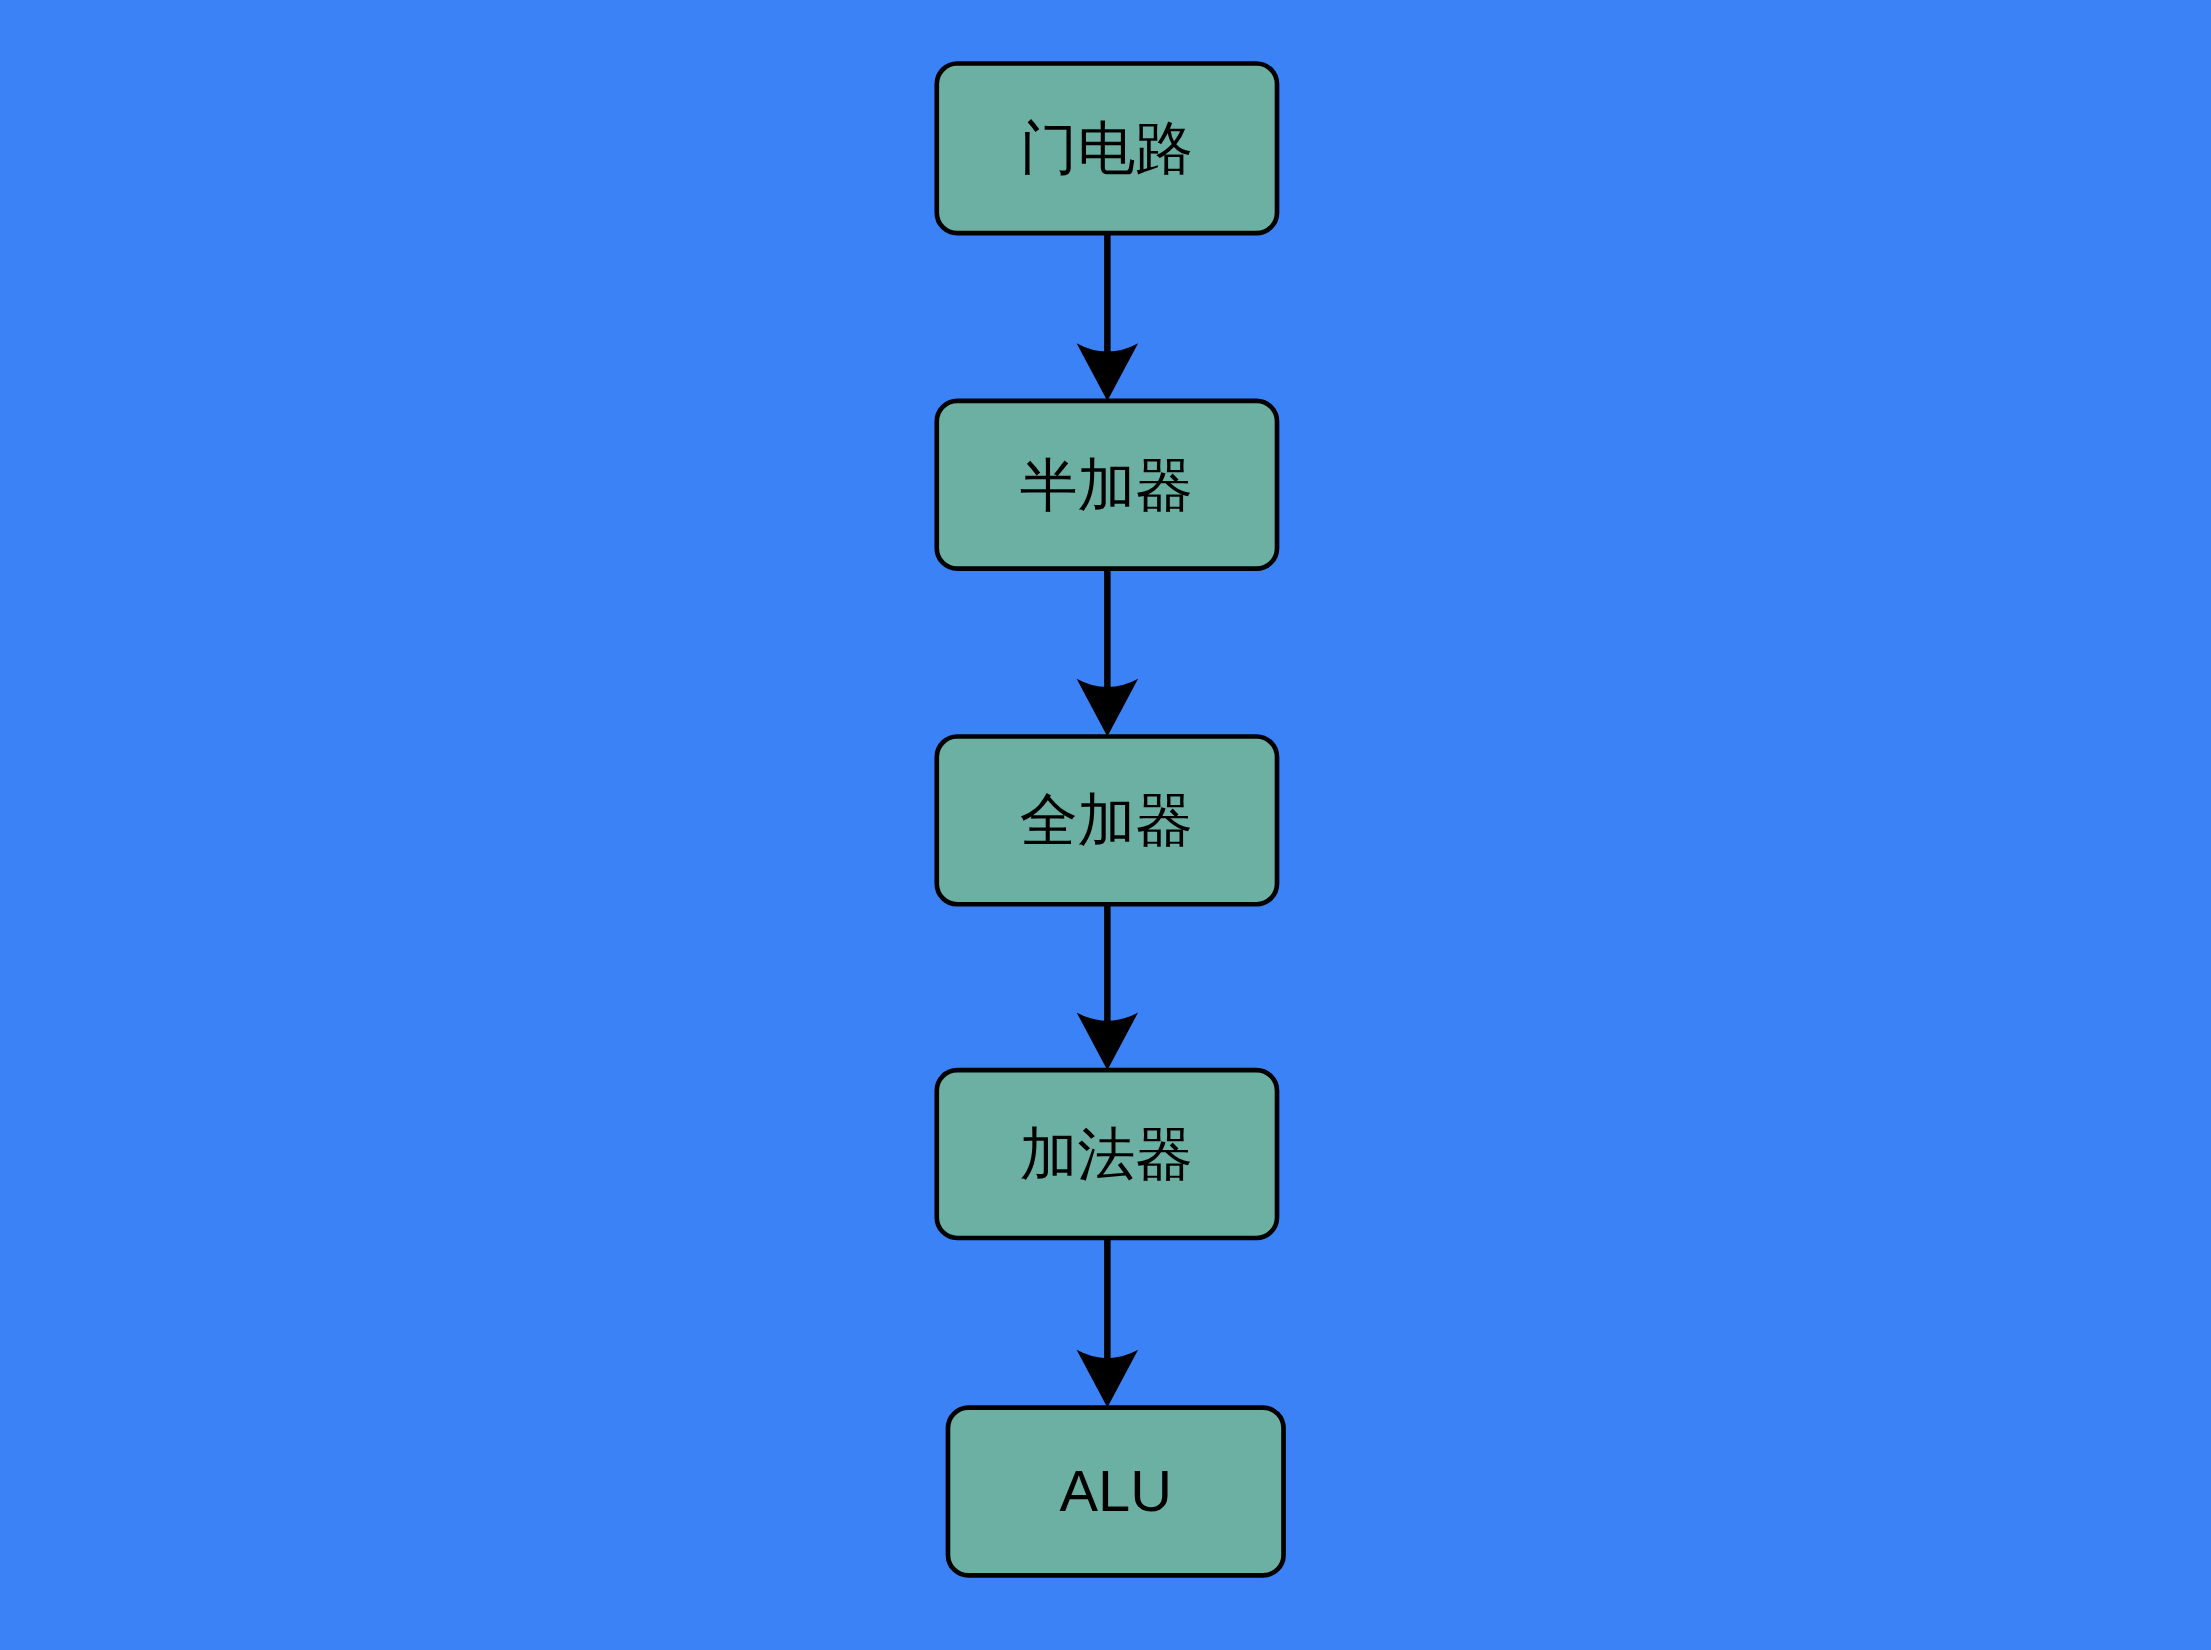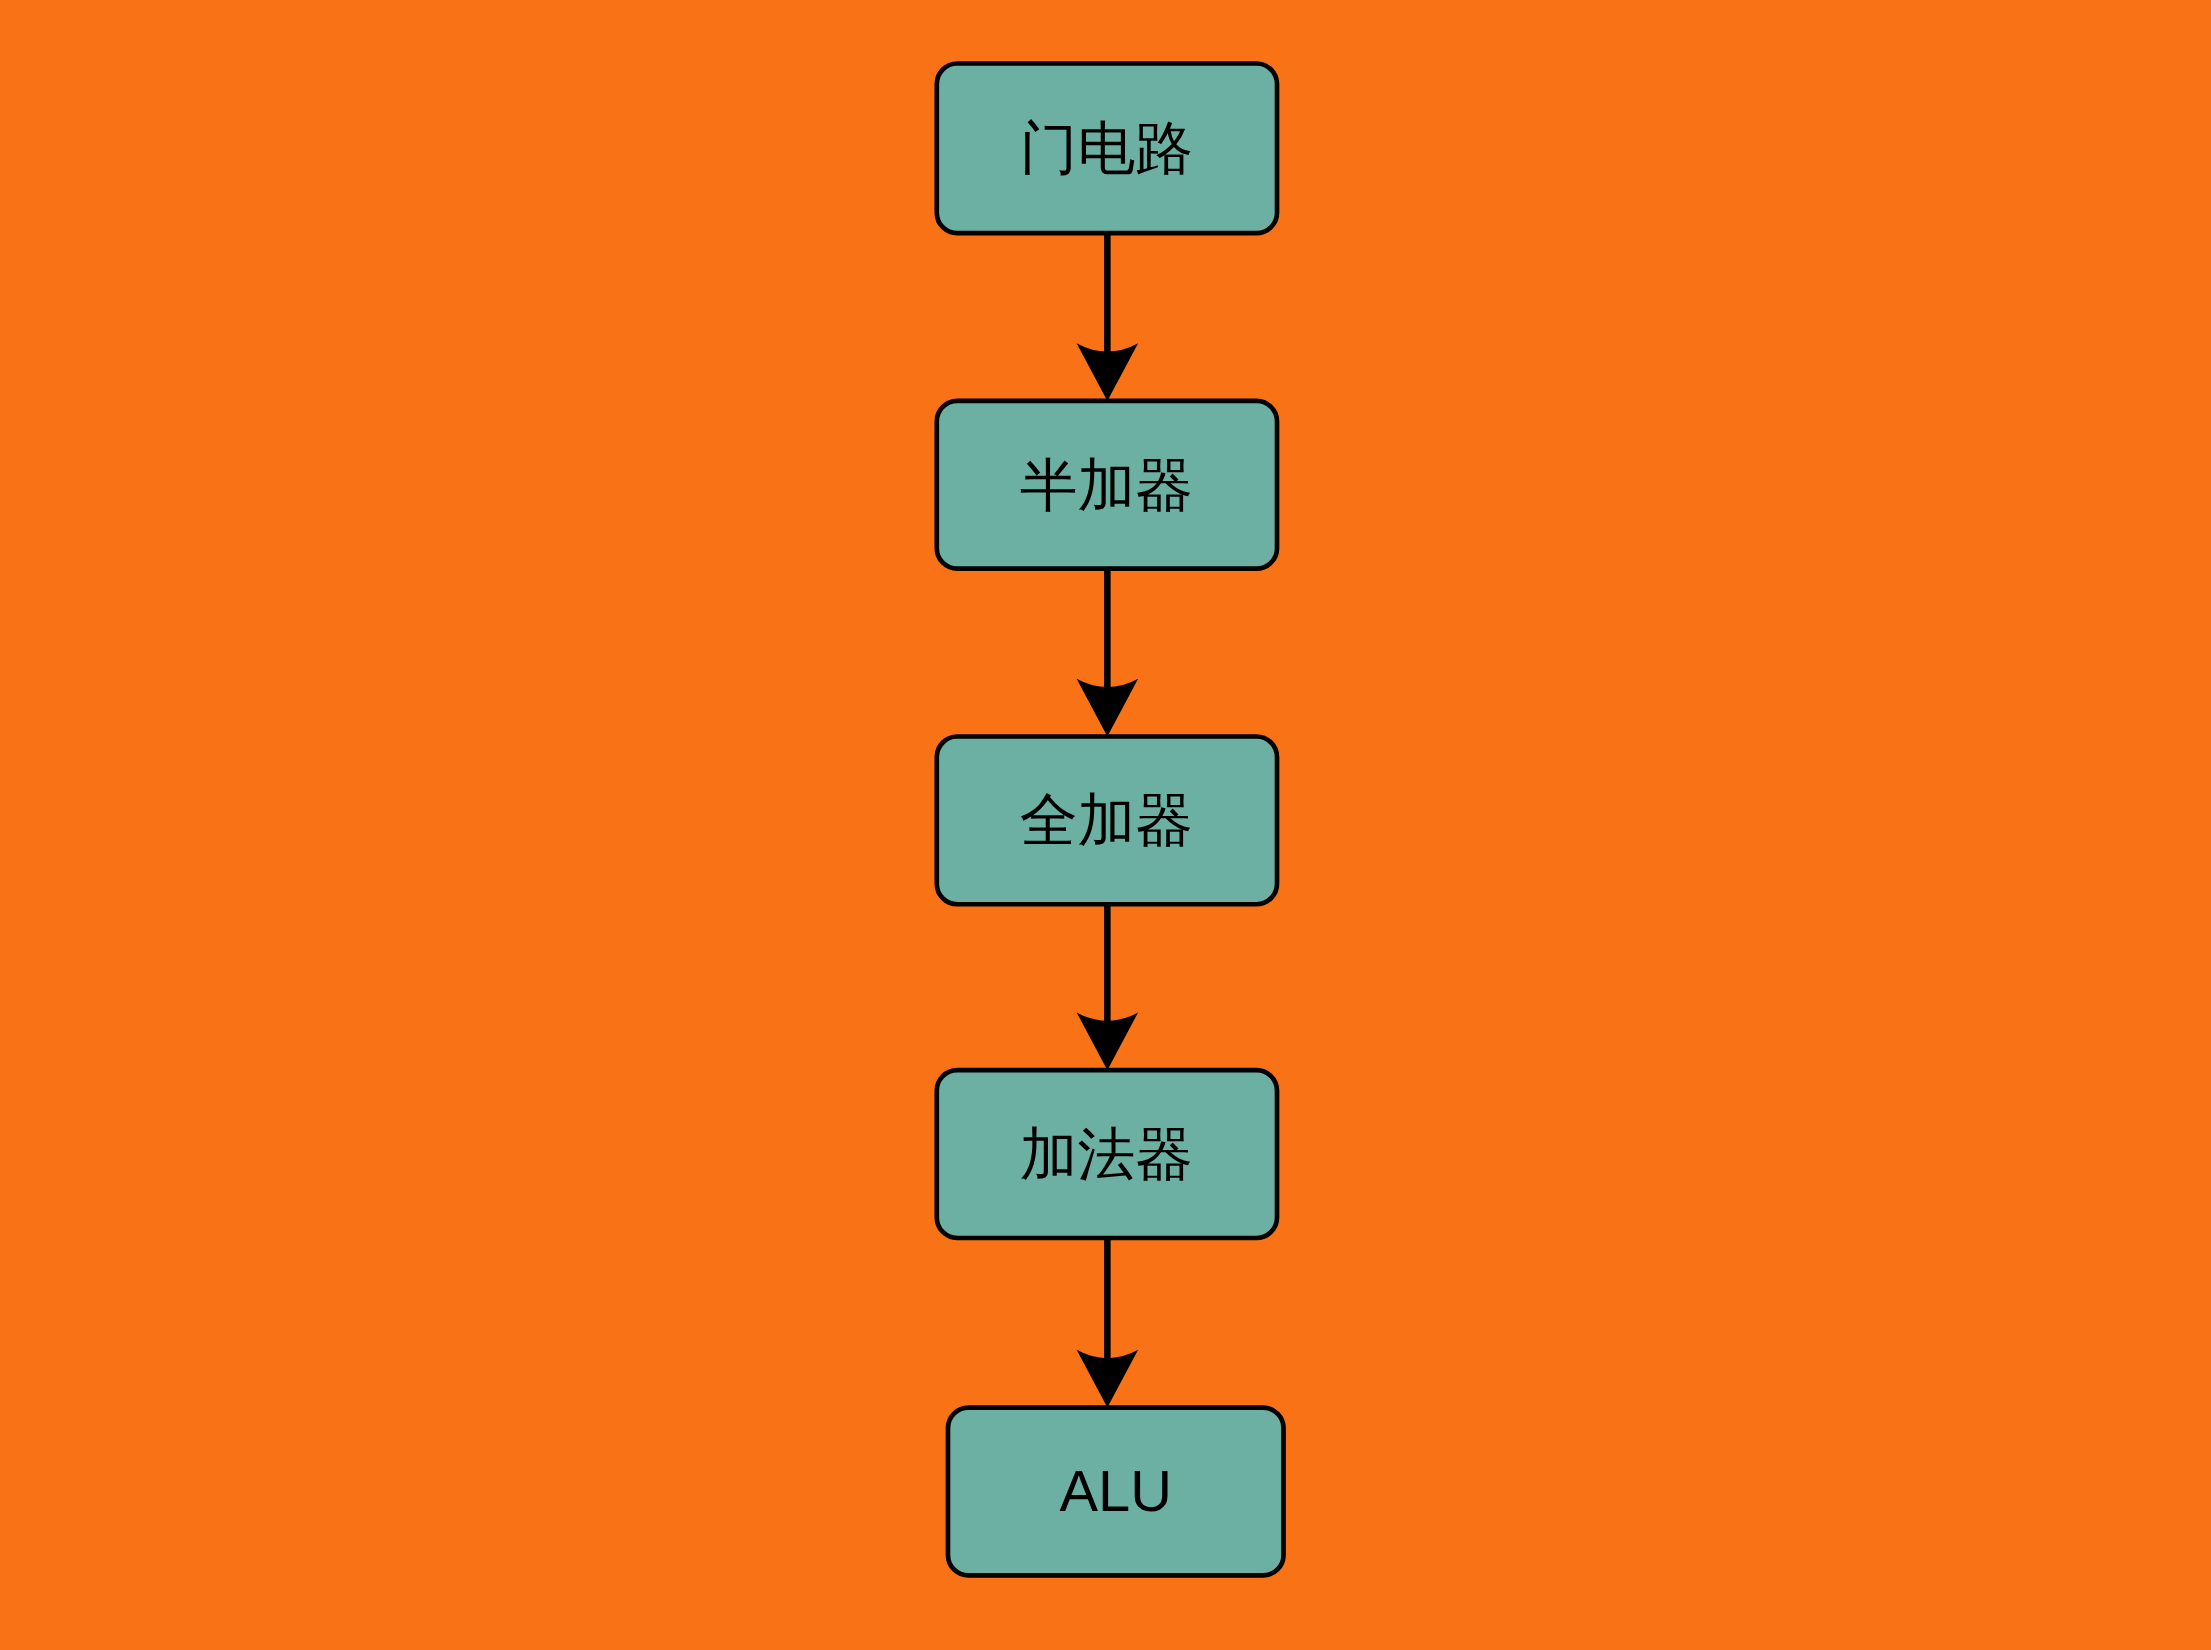--- a/index.html
+++ b/index.html
@@ -8,21 +8,21 @@
     padding: 0;
     background: #ffffff;
   }
   body {
     font-family: "Liberation Sans", "DejaVu Sans", sans-serif;
   }
   #diagram-canvas {
     position: relative;
     width: 2211px;
     height: 1651px;
-    background: #f97316;
+    background: #3b82f6;
     overflow: hidden;
   }
   #flow-svg {
     position: absolute;
     left: 0;
     top: 0;
     width: 2211px;
     height: 1651px;
     display: block;
   }

